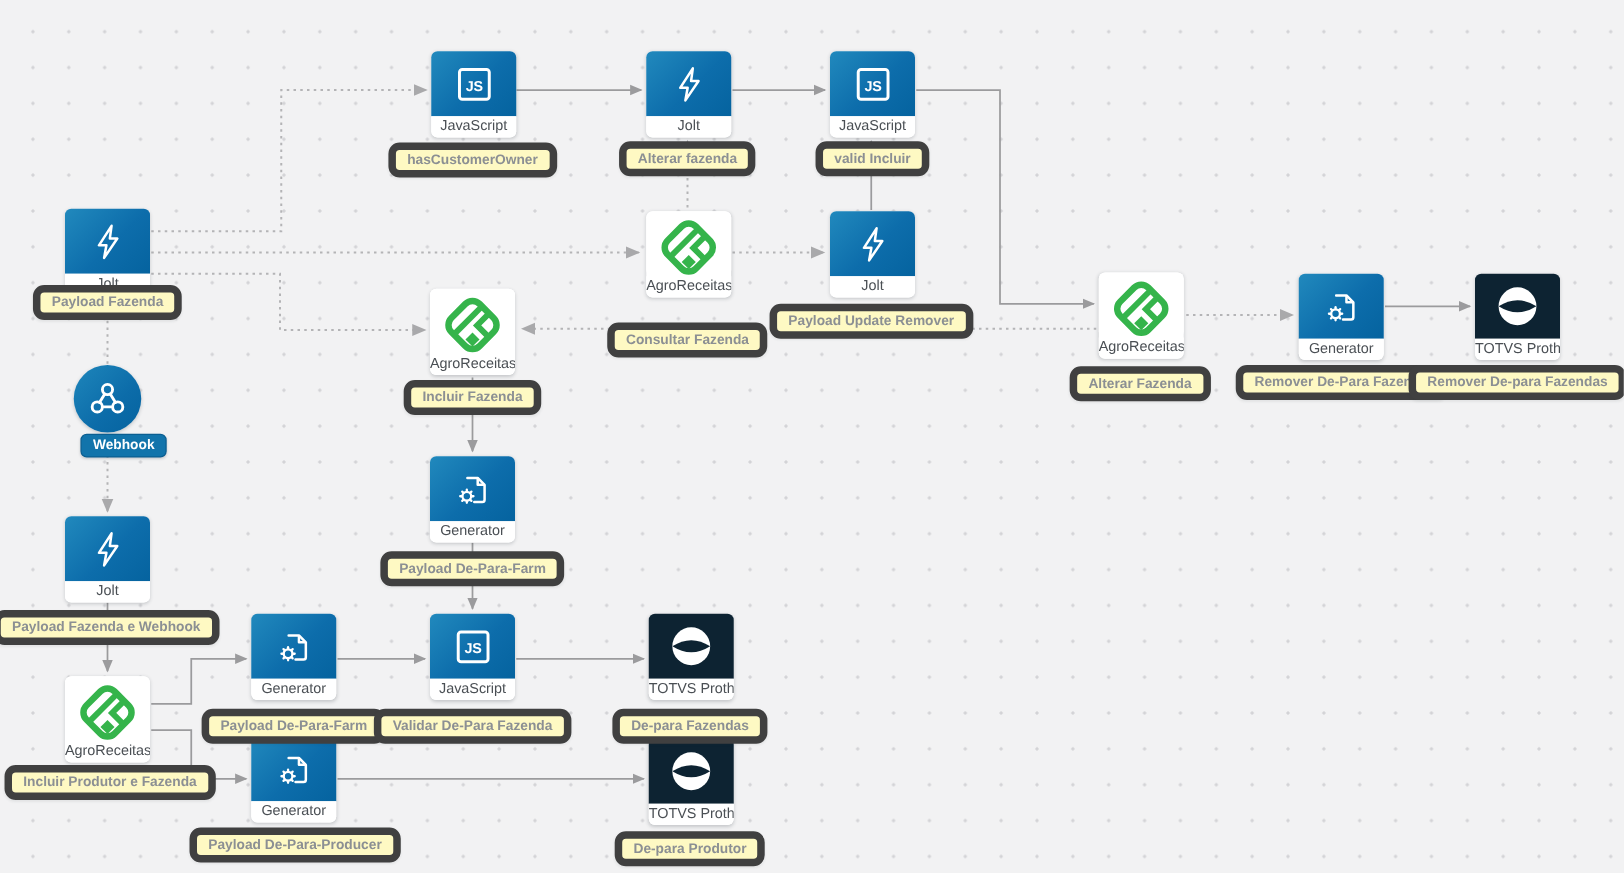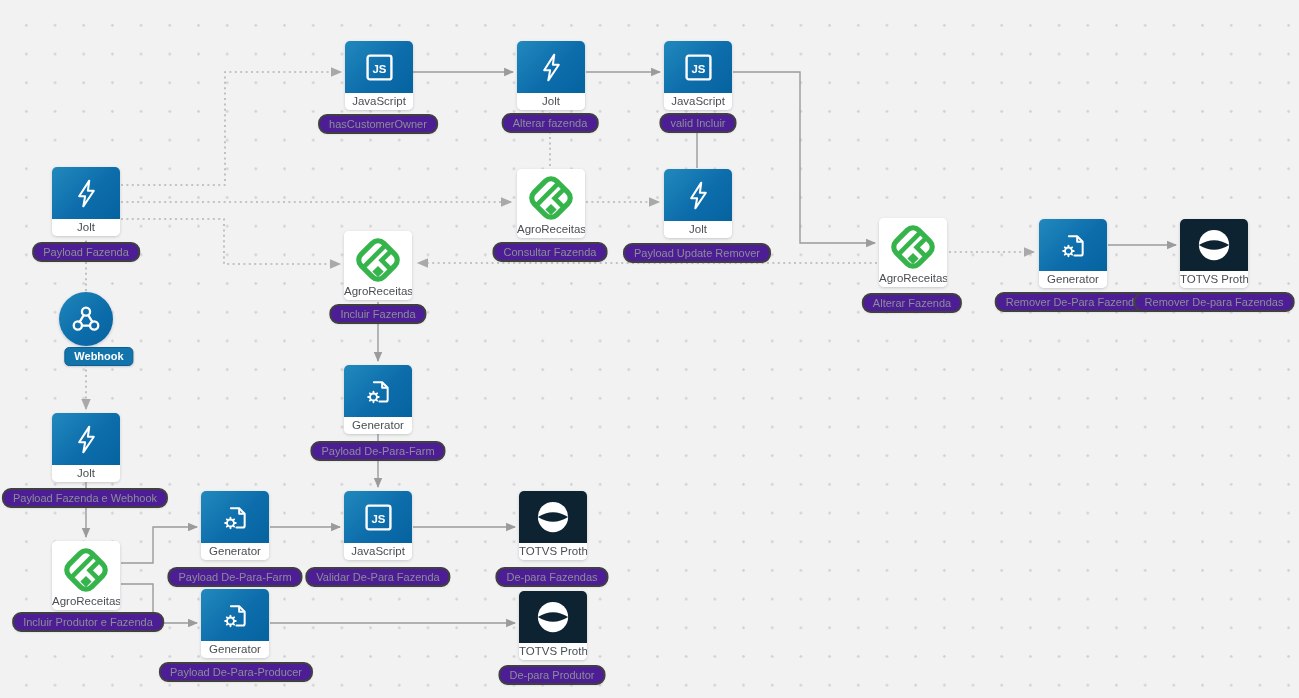--- a/index.html
+++ b/index.html
@@ -30,23 +30,24 @@
   .node-label{
     height:17px;line-height:17px;font-size:11.5px;color:#4a4f54;
     text-align:center;white-space:nowrap;overflow:hidden;background:#fff;
     border-radius:0 0 5px 5px;
   }
   .ic{width:33px;height:33px;display:block;}
   .ic-agro{width:60px;height:60px;display:block;margin-top:6px;}
   .ic-totvs{width:44px;height:44px;display:block;}
   .badge{
     position:absolute;z-index:3;transform:translateX(-50%);
-    background:#4c1d95;border:2px solid #404040;border-radius:9px;
+    background:#fef9c3;border:6px solid #404040;border-radius:9px;
     padding:2px 9px;font-size:11px;color:#8b8f93;white-space:nowrap;
     box-shadow:0 1px 2px rgba(40,50,60,.07);
+    font-weight:bold;
   }
   .webhook-node{
     position:absolute;width:54px;height:54px;border-radius:50%;z-index:2;
     background:linear-gradient(135deg,#1e86bb 0%,#0c6ca9 60%,#05639f 100%);
     box-shadow:0 1px 3px rgba(40,50,60,.25);
     display:flex;align-items:center;justify-content:center;cursor:pointer;
   }
   .ic-wh{width:36px;height:36px;display:block;}
   .webhook-badge{
     position:absolute;z-index:3;transform:translateX(-50%);
@@ -170,31 +171,31 @@
 <div class="badge" style="left:698px;top:113px">valid Incluir</div>
 
 <div class="node" style="left:52px;top:167px">
   <div class="icon-area blue">
       <svg class="ic">
         <use href="#ic-jolt"></use>
       </svg>
     </div>
   <div class="node-label">Jolt</div>
 </div>
-<div class="badge" style="left:86px;top:242px">Payload Fazenda</div>
+<div class="badge" style="left:86px;top:228px">Payload Fazenda</div>
 
 <div class="node" style="left:517px;top:169px">
   <div class="icon-area white">
       <svg class="ic-agro">
         <use href="#ic-agro"></use>
       </svg>
     </div>
   <div class="node-label">AgroReceitas</div>
 </div>
-<div class="badge" style="left:550px;top:242px">Consultar Fazenda</div>
+<div class="badge" style="left:550px;top:258px">Consultar Fazenda</div>
 
 <div class="node" style="left:664px;top:169px">
   <div class="icon-area blue">
       <svg class="ic">
         <use href="#ic-jolt"></use>
       </svg>
     </div>
   <div class="node-label">Jolt</div>
 </div>
 <div class="badge" style="left:697px;top:243px">Payload Update Remover</div>

